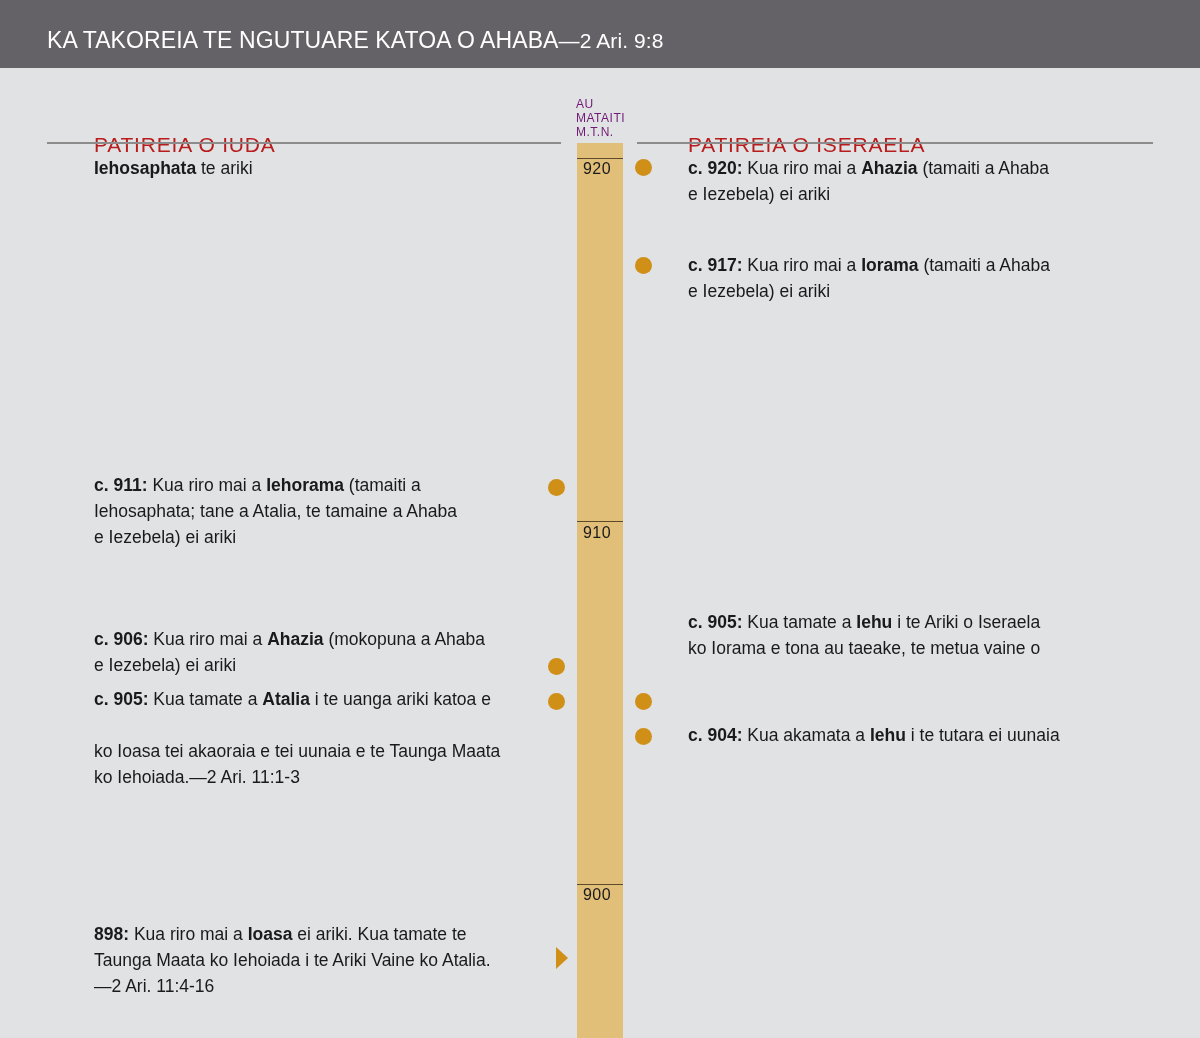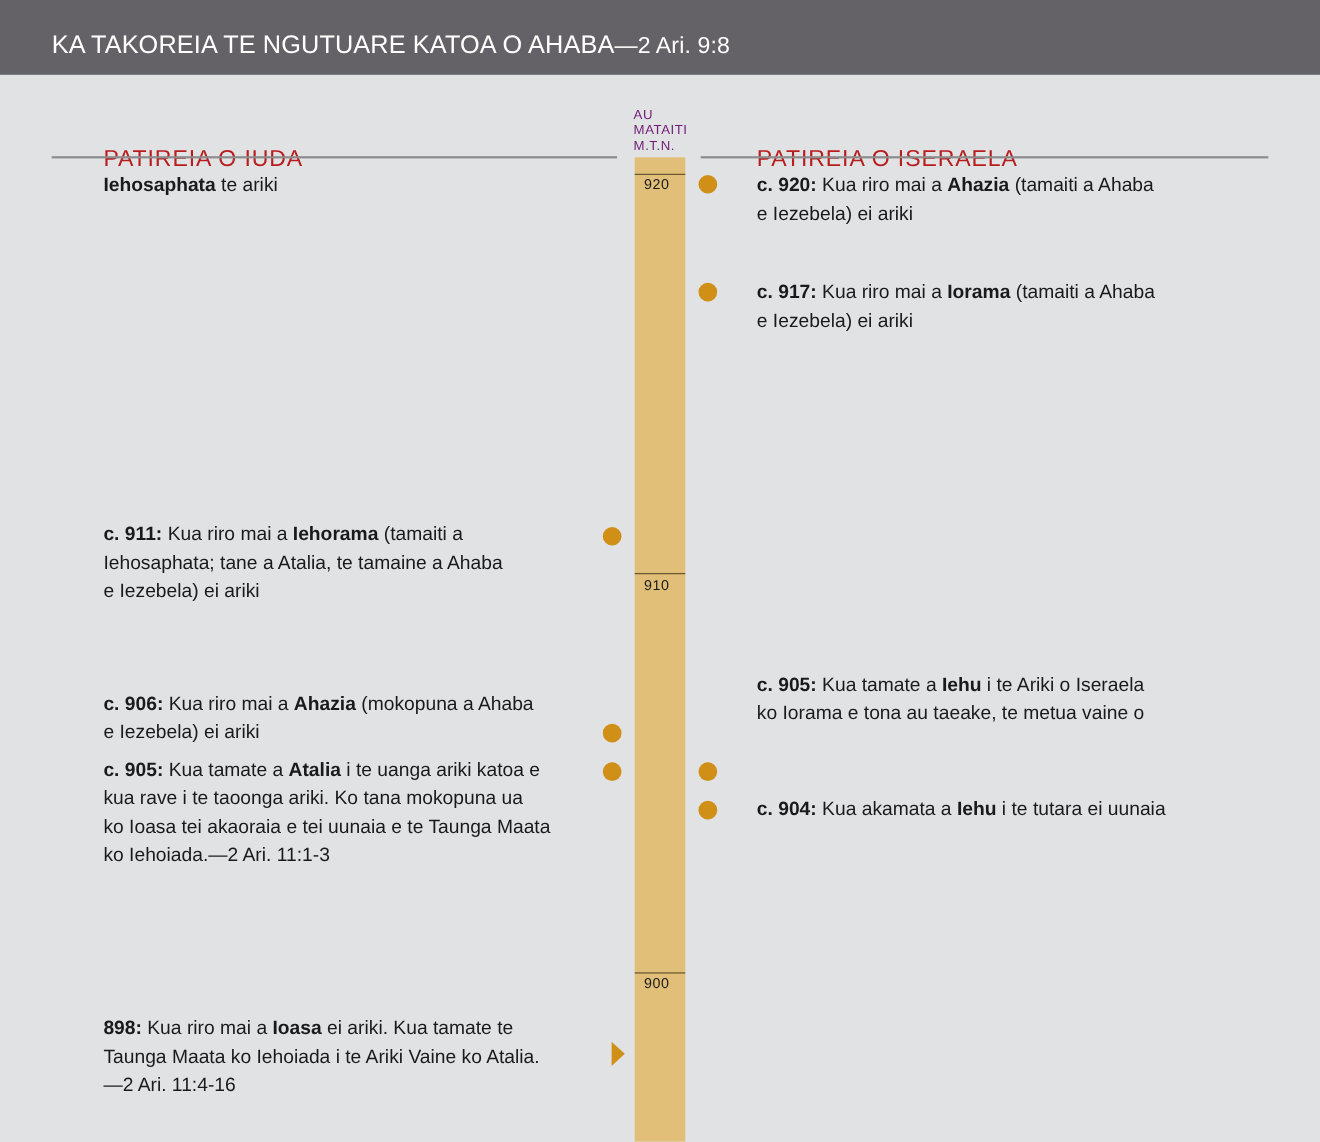--- a/index.html
+++ b/index.html
@@ -6,21 +6,21 @@
   html, body { width: 1200px; height: 1038px; overflow: hidden; }
   body { background: #e1e2e4; font-family: "Liberation Sans", "DejaVu Sans", sans-serif; color: #1a1a1a; position: relative; }
   .header { position: absolute; left: 0; top: 0; width: 1200px; height: 68px; background: #646266; }
   .header-title { position: absolute; left: 47px; top: 27px; color: #ffffff; font-size: 23px; letter-spacing: 0.1px; white-space: nowrap; }
   .header-title .ref { font-size: 21px; }
   .col-title { position: absolute; top: 106px; color: #b91c1c; font-size: 21px; font-weight: normal; letter-spacing: 0.8px; white-space: nowrap; margin-top: 27px; }
   .rule { position: absolute; top: 142px; height: 2px; background: #8c8c8c; }
   .axis-label { position: absolute; left: 576px; top: 97px; font-size: 12px; line-height: 14px; color: #701a75; letter-spacing: 0.5px; }
   .bar { position: absolute; left: 577px; top: 143px; width: 46px; height: 895px; background: #e2bf78; }
   .tick { position: absolute; left: 577px; width: 46px; height: 1px; background: #5c4a2a; }
-  .tick-label { position: absolute; left: 577px; width: 40px; text-align: center; font-size: 13px; color: #1a1a1a; letter-spacing: 0.5px; }
+  .tick-label { position: absolute; left: 577px; width: 40px; text-align: center; font-size: 16px; color: #1a1a1a; letter-spacing: 0.5px; }
   .dot { position: absolute; width: 17px; height: 17px; border-radius: 50%; background: #d08f16; }
   .arrow { position: absolute; width: 0; height: 0; border-top: 11px solid transparent; border-bottom: 11px solid transparent; border-left: 12px solid #d08f16; }
   .event { position: absolute; font-size: 17.5px; line-height: 26px; color: #1a1a1a; }
   .event b { font-weight: bold; }
 </style>
 </head>
 <body>
 
 <div class="header">
   <div class="header-title"><span>KA TAKOREIA TE NGUTUARE KATOA O AHABA</span><span class="ref">—2 Ari. 9:8</span></div>
@@ -50,19 +50,19 @@
 <div class="dot" style="left:548px; top:479px;"></div>
 <div class="dot" style="left:548px; top:658px;"></div>
 <div class="dot" style="left:548px; top:693px;"></div>
 <div class="dot" style="left:635px; top:693px;"></div>
 <div class="dot" style="left:635px; top:728px;"></div>
 <div class="arrow" style="left:556px; top:947px;"></div>
 
 <div class="event" style="left:94px; top:155px;"><b>Iehosaphata</b><span> te ariki</span></div>
 <div class="event" style="left:94px; top:472px;"><b>c. 911:</b><span> Kua riro mai a </span><b>Iehorama</b><span> (tamaiti a</span><br><span>Iehosaphata; tane a Atalia, te tamaine a Ahaba</span><br><span>e Iezebela) ei ariki</span></div>
 <div class="event" style="left:94px; top:626px;"><b>c. 906:</b><span> Kua riro mai a </span><b>Ahazia</b><span> (mokopuna a Ahaba</span><br><span>e Iezebela) ei ariki</span></div>
-<div class="event" style="left:94px; top:686px;"><b>c. 905:</b><span> Kua tamate a </span><b>Atalia</b><span> i te uanga ariki katoa e</span><br><span>kua rave i te taoonga ariki. Ko tana mokopuna ua</span><br><span>ko Ioasa tei akaoraia e tei uunaia e te Taunga Maata</span><br><span>ko Iehoiada.—2 Ari. 11:1-3</span></div>
+<div class="event" style="left:94px; top:686px;"><b>c. 905:</b><span> Kua tamate a </span><b>Atalia</b><span> i te uanga ariki katoa e</span><br><br><span>ko Ioasa tei akaoraia e tei uunaia e te Taunga Maata</span><br><span>ko Iehoiada.—2 Ari. 11:1-3</span></div>
 <div class="event" style="left:94px; top:921px;"><b>898:</b><span> Kua riro mai a </span><b>Ioasa</b><span> ei ariki. Kua tamate te</span><br><span>Taunga Maata ko Iehoiada i te Ariki Vaine ko Atalia.</span><br><span>—2 Ari. 11:4-16</span></div>
 
 <div class="event" style="left:688px; top:155px;"><b>c. 920:</b><span> Kua riro mai a </span><b>Ahazia</b><span> (tamaiti a Ahaba</span><br><span>e Iezebela) ei ariki</span></div>
 <div class="event" style="left:688px; top:252px;"><b>c. 917:</b><span> Kua riro mai a </span><b>Iorama</b><span> (tamaiti a Ahaba</span><br><span>e Iezebela) ei ariki</span></div>
 <div class="event" style="left:688px; top:609px;"><b>c. 905:</b><span> Kua tamate a </span><b>Iehu</b><span> i te Ariki o Iseraela</span><br><span>ko Iorama e tona au taeake, te metua vaine o</span><br><br></div>
 <div class="event" style="left:688px; top:722px;"><b>c. 904:</b><span> Kua akamata a </span><b>Iehu</b><span> i te tutara ei uunaia</span></div>
 
 </body></html>

